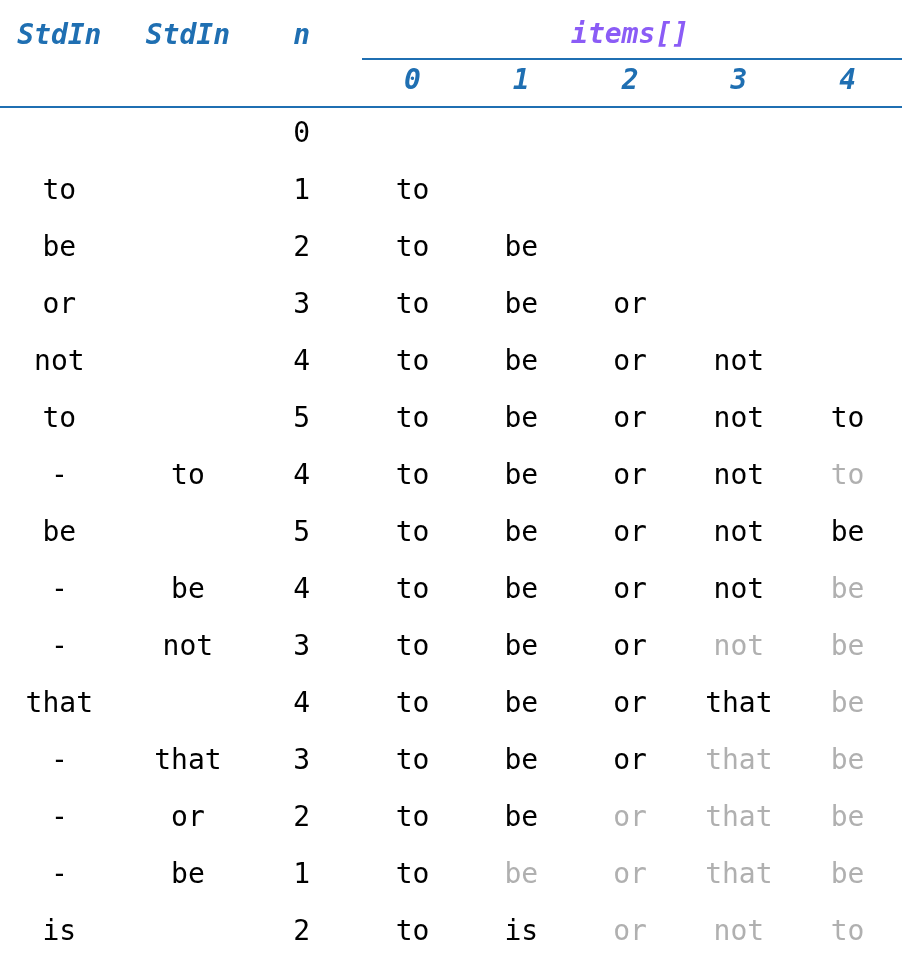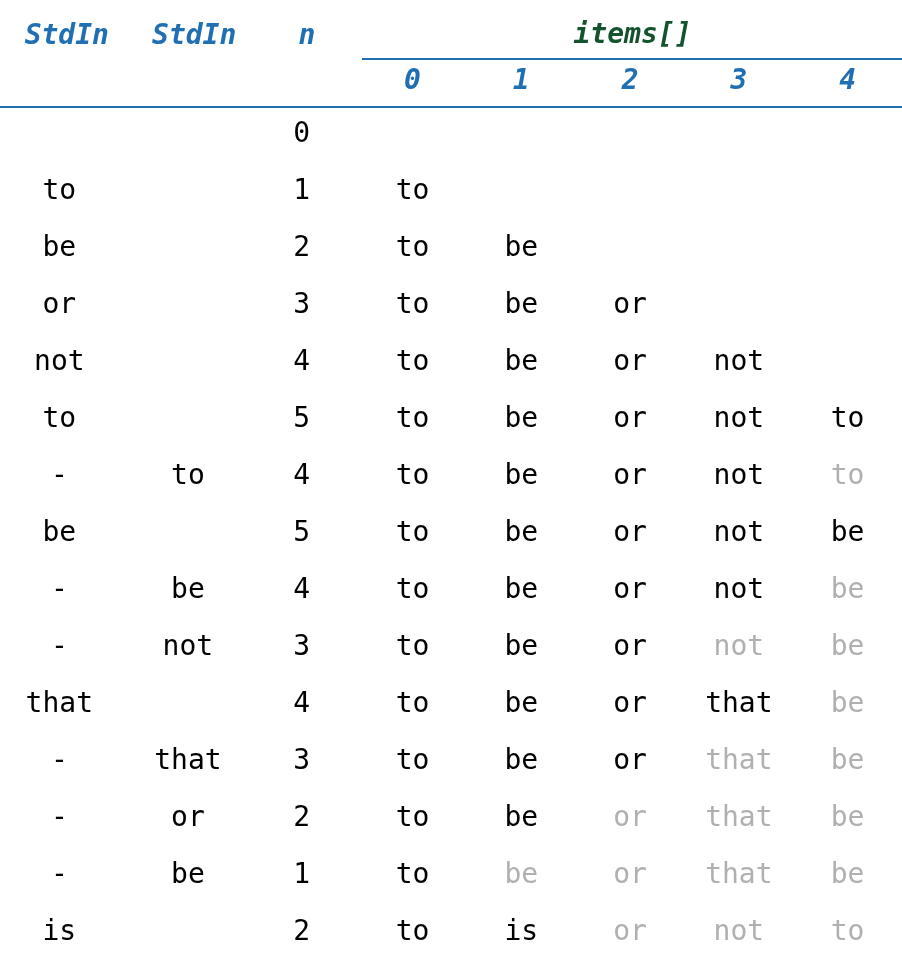--- a/index.html
+++ b/index.html
@@ -41,29 +41,28 @@
     font-weight: 600;
   }
   .items-group-header {
     display: flex;
     flex-direction: column;
     width: 550px;
     margin-left: 12px;
   }
   .items-label {
     text-align: center;
-    color: #14532d;
+    color: #8b5cf6;
     font-style: italic;
     font-weight: 600;
     height: 40px;
     line-height: 40px;
   }
   .header-row1 {
     height: 40px;
-    margin-left: 8px;
   }
   .header-row2 {
     height: 50px;
   }
   .rule-full {
     border-top: 2px solid #1f6fb2;
     position: absolute;
     left: 0;
     width: 902px;
     top: 106px;

